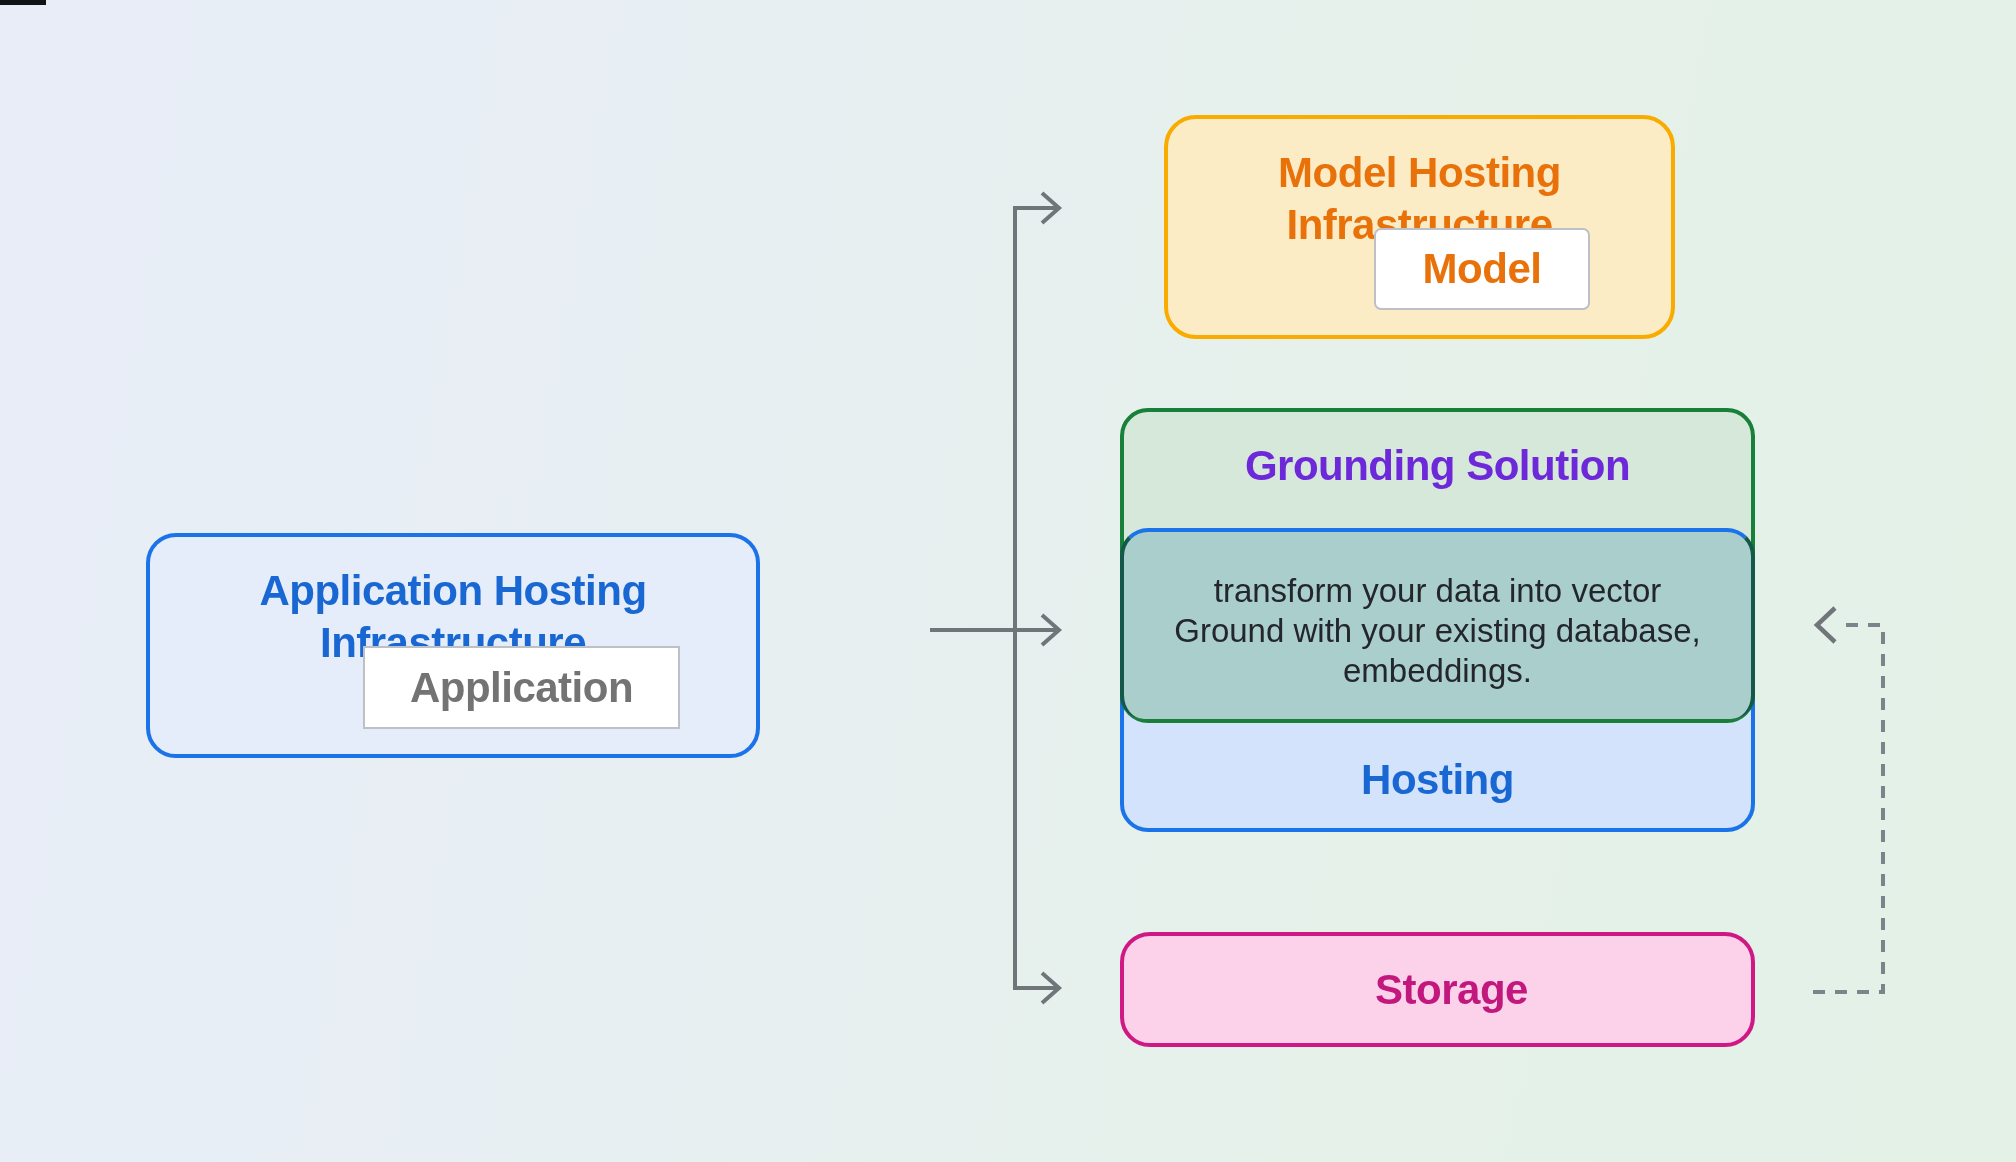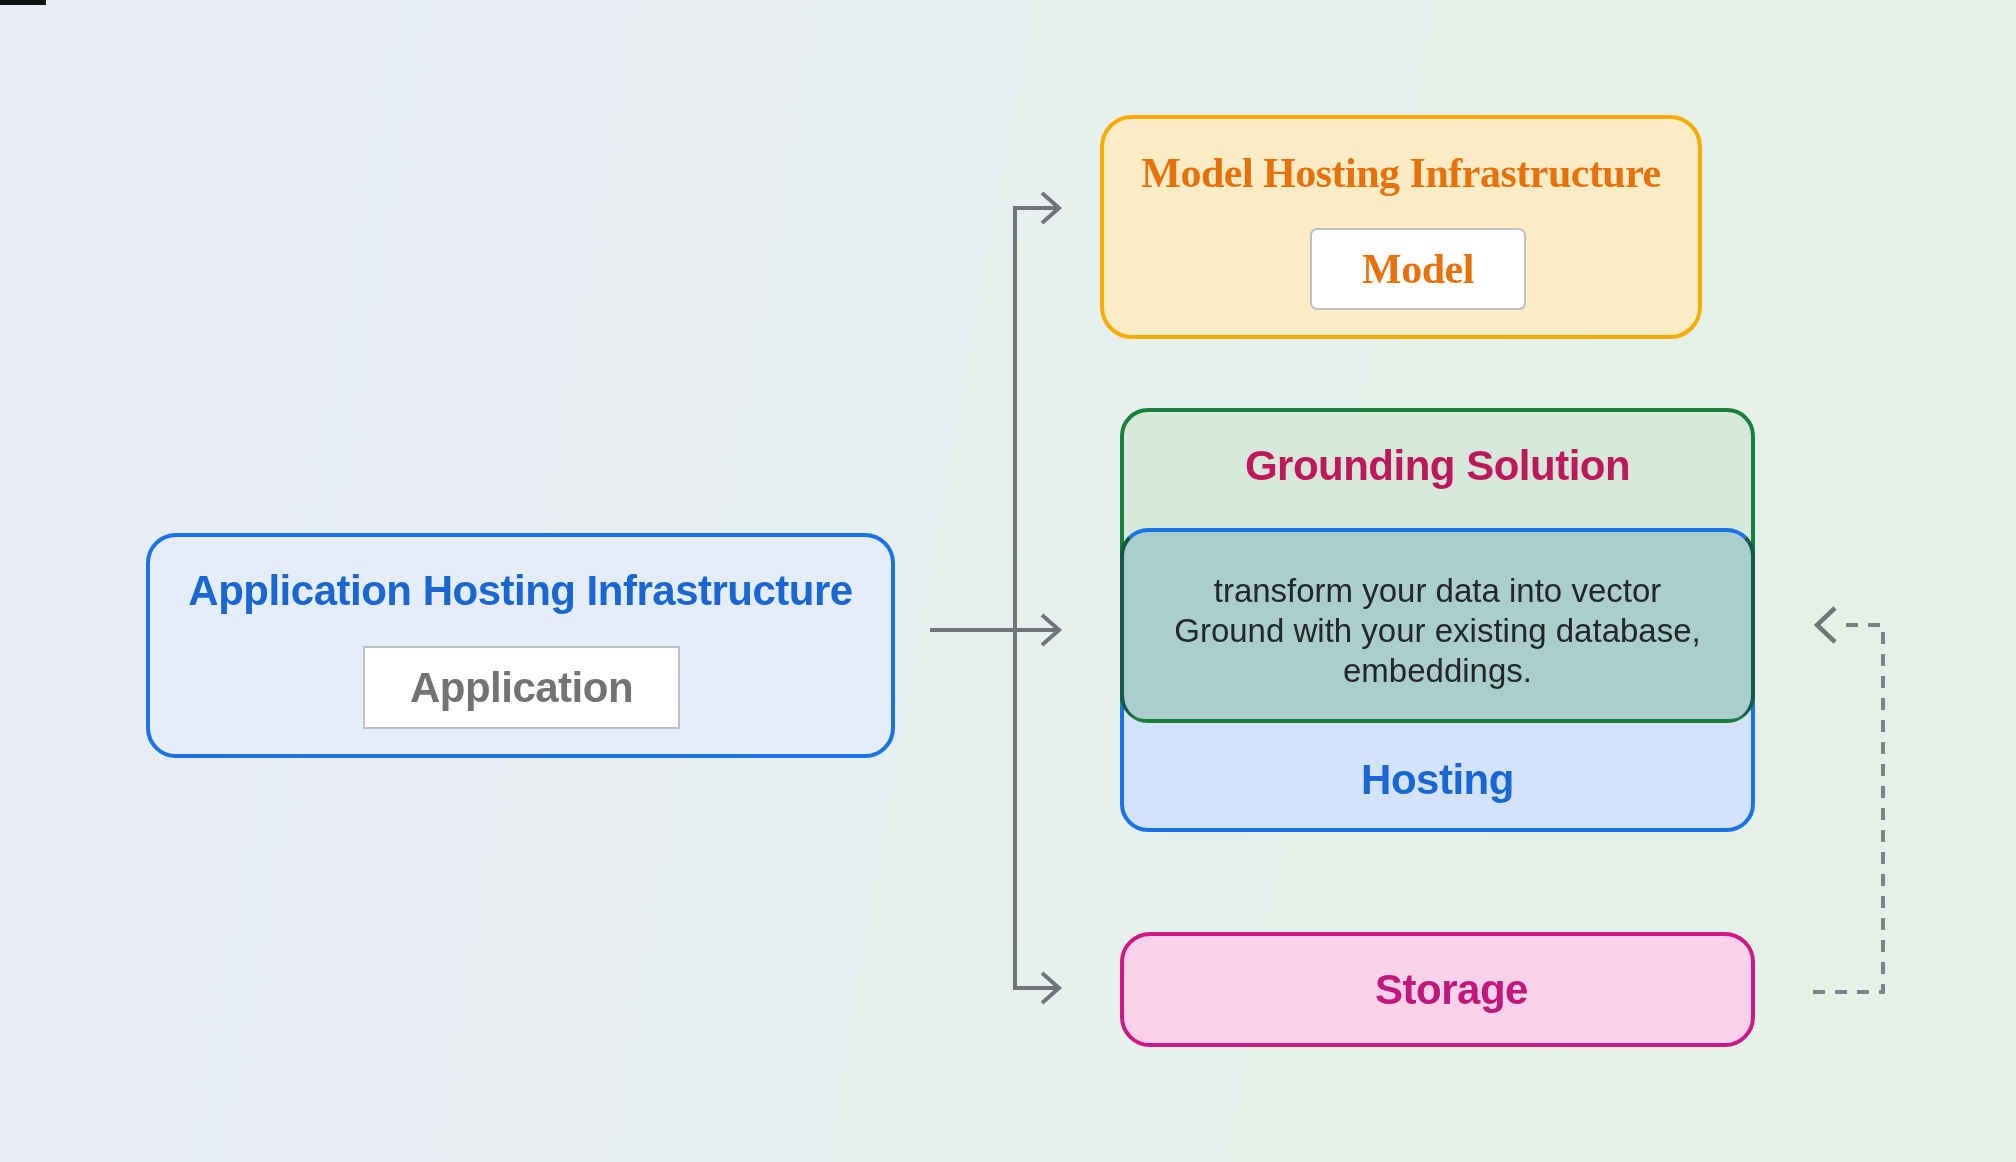--- a/index.html
+++ b/index.html
@@ -31,35 +31,34 @@
     text-align: center;
     font-weight: 700;
     font-size: 42px;
     line-height: 52px;
     letter-spacing: -0.5px;
   }
 
   
   .app-box {
     left: 146px; top: 533px;
-    width: 749px; height: 225px;
+    width: 614px; height: 225px;
     background: #E5ECFA;
     border: 4px solid #1A73E8;
     border-radius: 30px;
   }
   .app-box .box-title { top: 28px; color: #1967D2; }
 
   
   .model-box {
-    left: 1100px; top: 115px;
-    width: 602px; height: 224px;
+    left: 1164px; top: 115px;
+    width: 511px; height: 224px;
     background: #FCECC5;
     border: 4px solid #F9AB00;
     border-radius: 32px;
-    font-family: Liberation Serif, serif;
   }
   .model-box .box-title { top: 28px; color: #E8710A; }
 
   .inner-chip {
     position: absolute;
     box-sizing: border-box;
     background: #FFFFFF;
     border: 2px solid #BDC1C6;
     display: flex;
     align-items: center;
@@ -95,21 +94,21 @@
 
   
   .grounding-box {
     left: 1120px; top: 408px;
     width: 635px; height: 315px;
     background: #D6E8D9;
     border: 4px solid #188038;
     border-radius: 28px;
     z-index: 2;
   }
-  .grounding-box .box-title { top: 28px; color: #be185d; }
+  .grounding-box .box-title { top: 28px; color: #6d28d9; }
 
   
   .overlap-panel {
     left: 1120px; top: 528px;
     width: 635px; height: 191px;
     background: #A9CECB;
     border-top: 4px solid #1A73E8;
     border-left: 4px solid #14584A;
     border-right: 4px solid #14584A;
     border-bottom: none;

